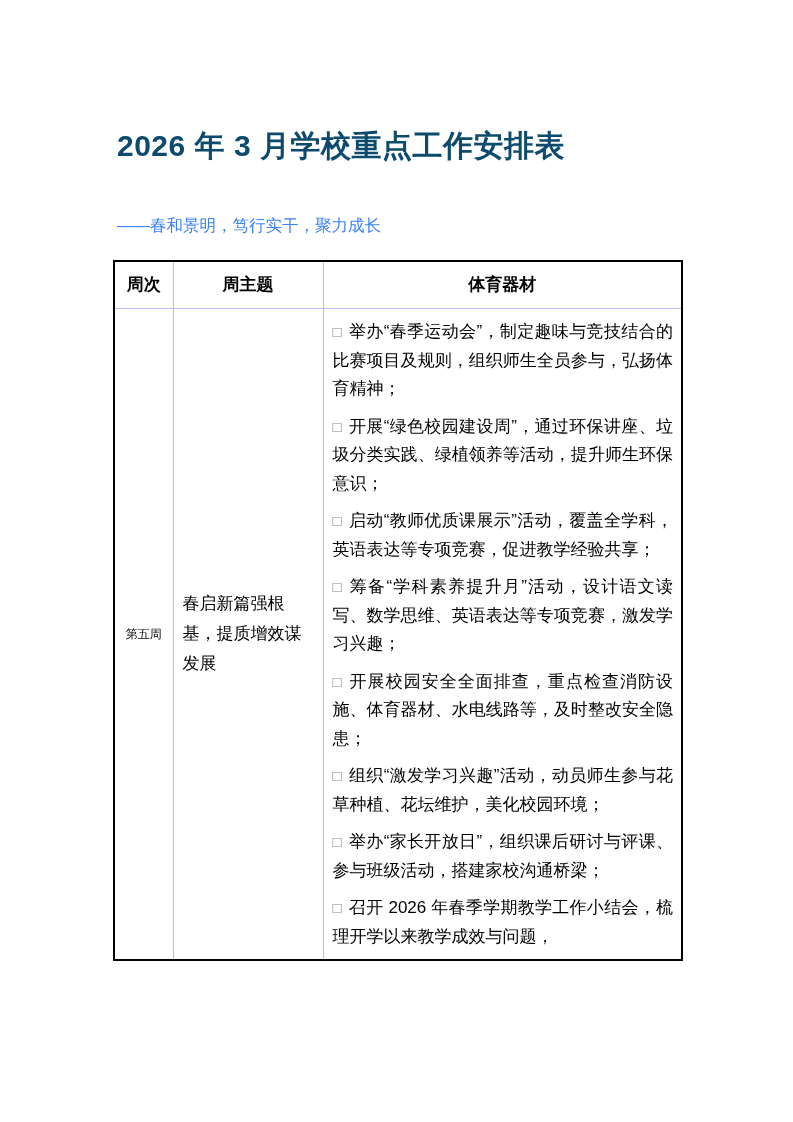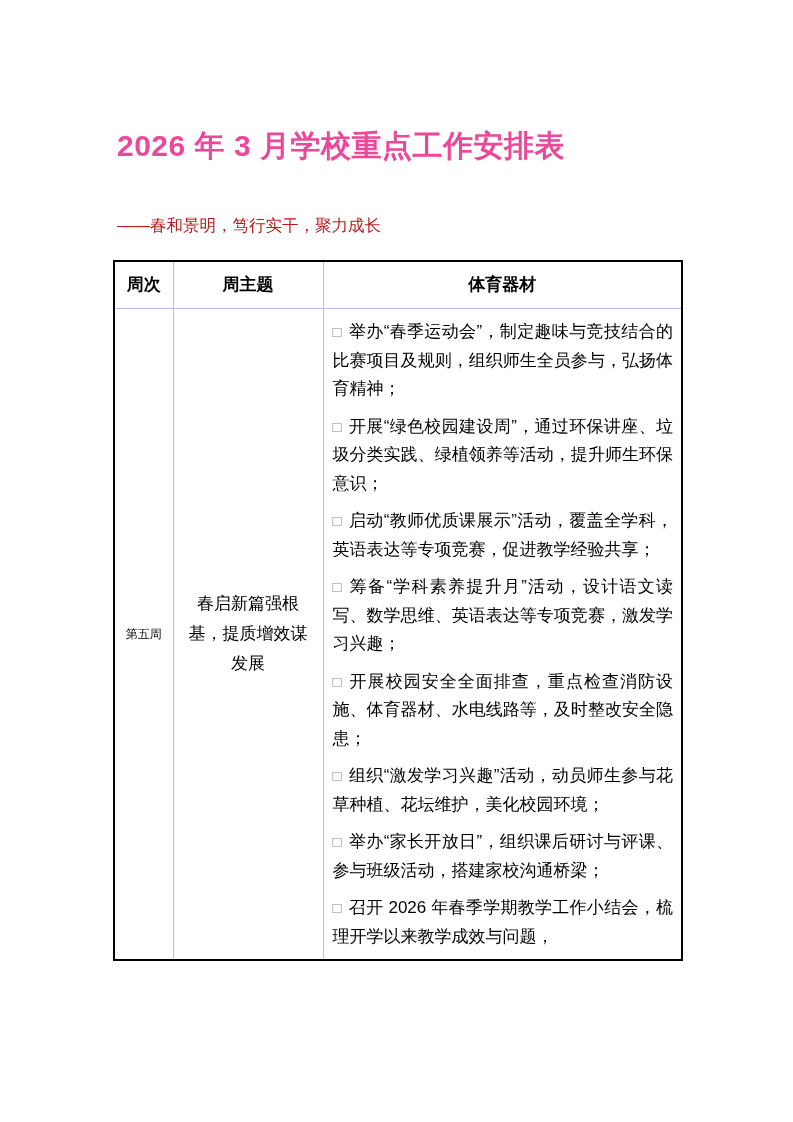--- a/index.html
+++ b/index.html
@@ -29,33 +29,33 @@
 
   .doc-title {
     position: absolute;
     left: 117px;
     top: 126px;
     width: 600px;
     font-size: 30px;
     font-weight: bold;
     line-height: 40px;
     letter-spacing: 0.5px;
-    color: #ec4899;
+    color: #0c4a6e;
     white-space: nowrap;
   }
 
   .doc-subtitle {
     position: absolute;
     left: 117px;
     top: 212px;
     width: 600px;
     font-size: 16.5px;
     font-weight: normal;
     line-height: 26px;
-    color: #b91c1c;
+    color: #3b82f6;
     white-space: nowrap;
   }
 
   .work-table {
     position: absolute;
     left: 113px;
     top: 260px;
     width: 568px;
     border-collapse: collapse;
     table-layout: fixed;
@@ -89,21 +89,21 @@
     font-size: 12px;
     line-height: 28px;
     padding: 0 8px;
   }
   td.cell-week .week-text {
     display: block;
     width: 100%;
   }
 
   td.cell-theme {
-    text-align: center;
+    text-align: left;
     vertical-align: middle;
     font-size: 17px;
     line-height: 30px;
     padding: 0 9px;
   }
 
   td.cell-body {
     vertical-align: top;
     padding: 9px 8px 0 9px;
   }

